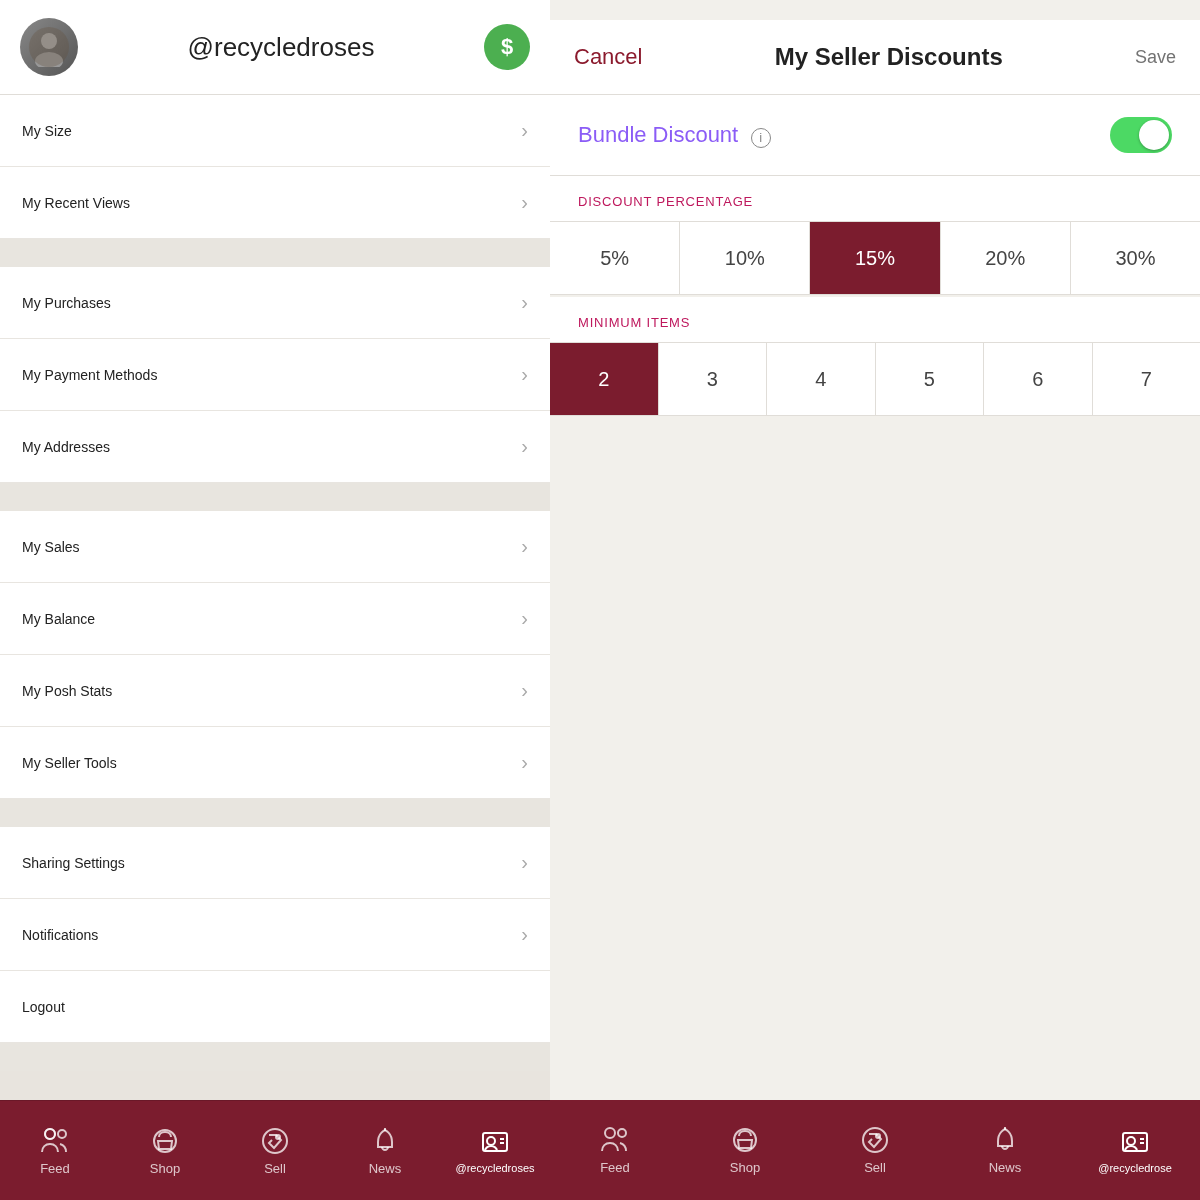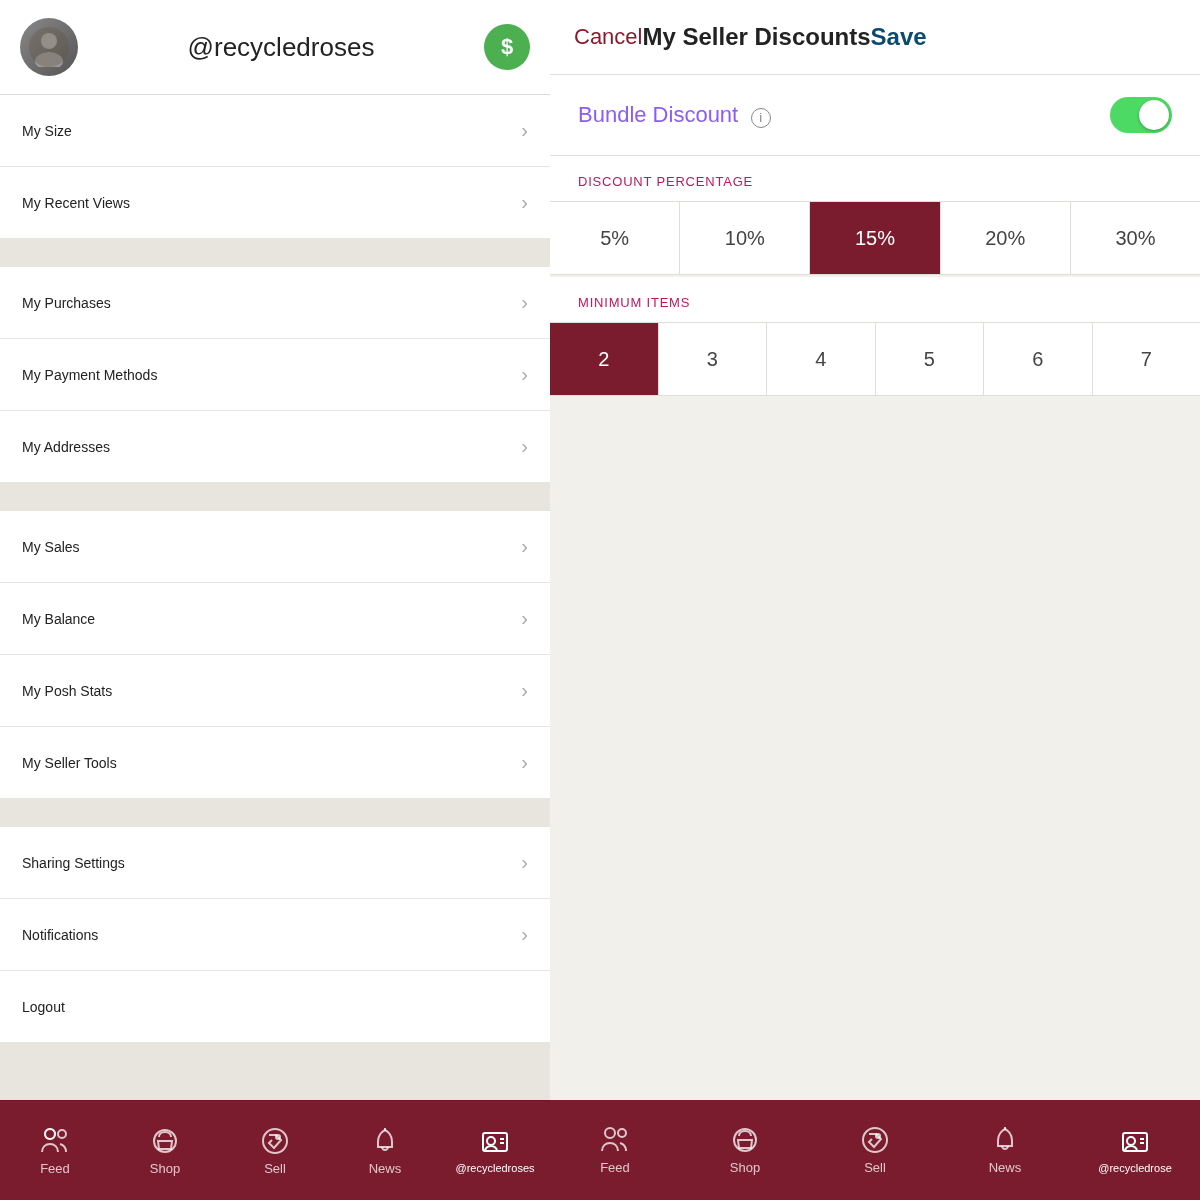--- a/index.html
+++ b/index.html
@@ -143,43 +143,45 @@
       height: 1200px;
       background: #f2f0eb;
       display: flex;
       flex-direction: column;
     }
 
     .right-header {
       background: white;
       display: flex;
       align-items: center;
+      justify-content: space-between;
       padding: 0 24px;
       height: 75px;
       border-bottom: 1px solid #e0ddd8;
+      margin-top: 20px;
     }
 
     .cancel-btn {
       font-size: 22px;
       color: #8b1a2d;
       cursor: pointer;
       font-weight: 400;
     }
 
     .page-title {
       font-size: 24px;
       font-weight: bold;
       color: #222;
     }
 
     .save-btn {
-      font-size: 24px;
-      color: #0c4a6e;
-      cursor: pointer;
-      font-weight: 700;
+      font-size: 18px;
+      color: #737373;
+      cursor: pointer;
+      font-weight: 400;
     }
 
     .right-content {
       flex: 1;
       overflow-y: auto;
       padding: 0;
     }
 
     .bundle-discount-row {
       background: white;

